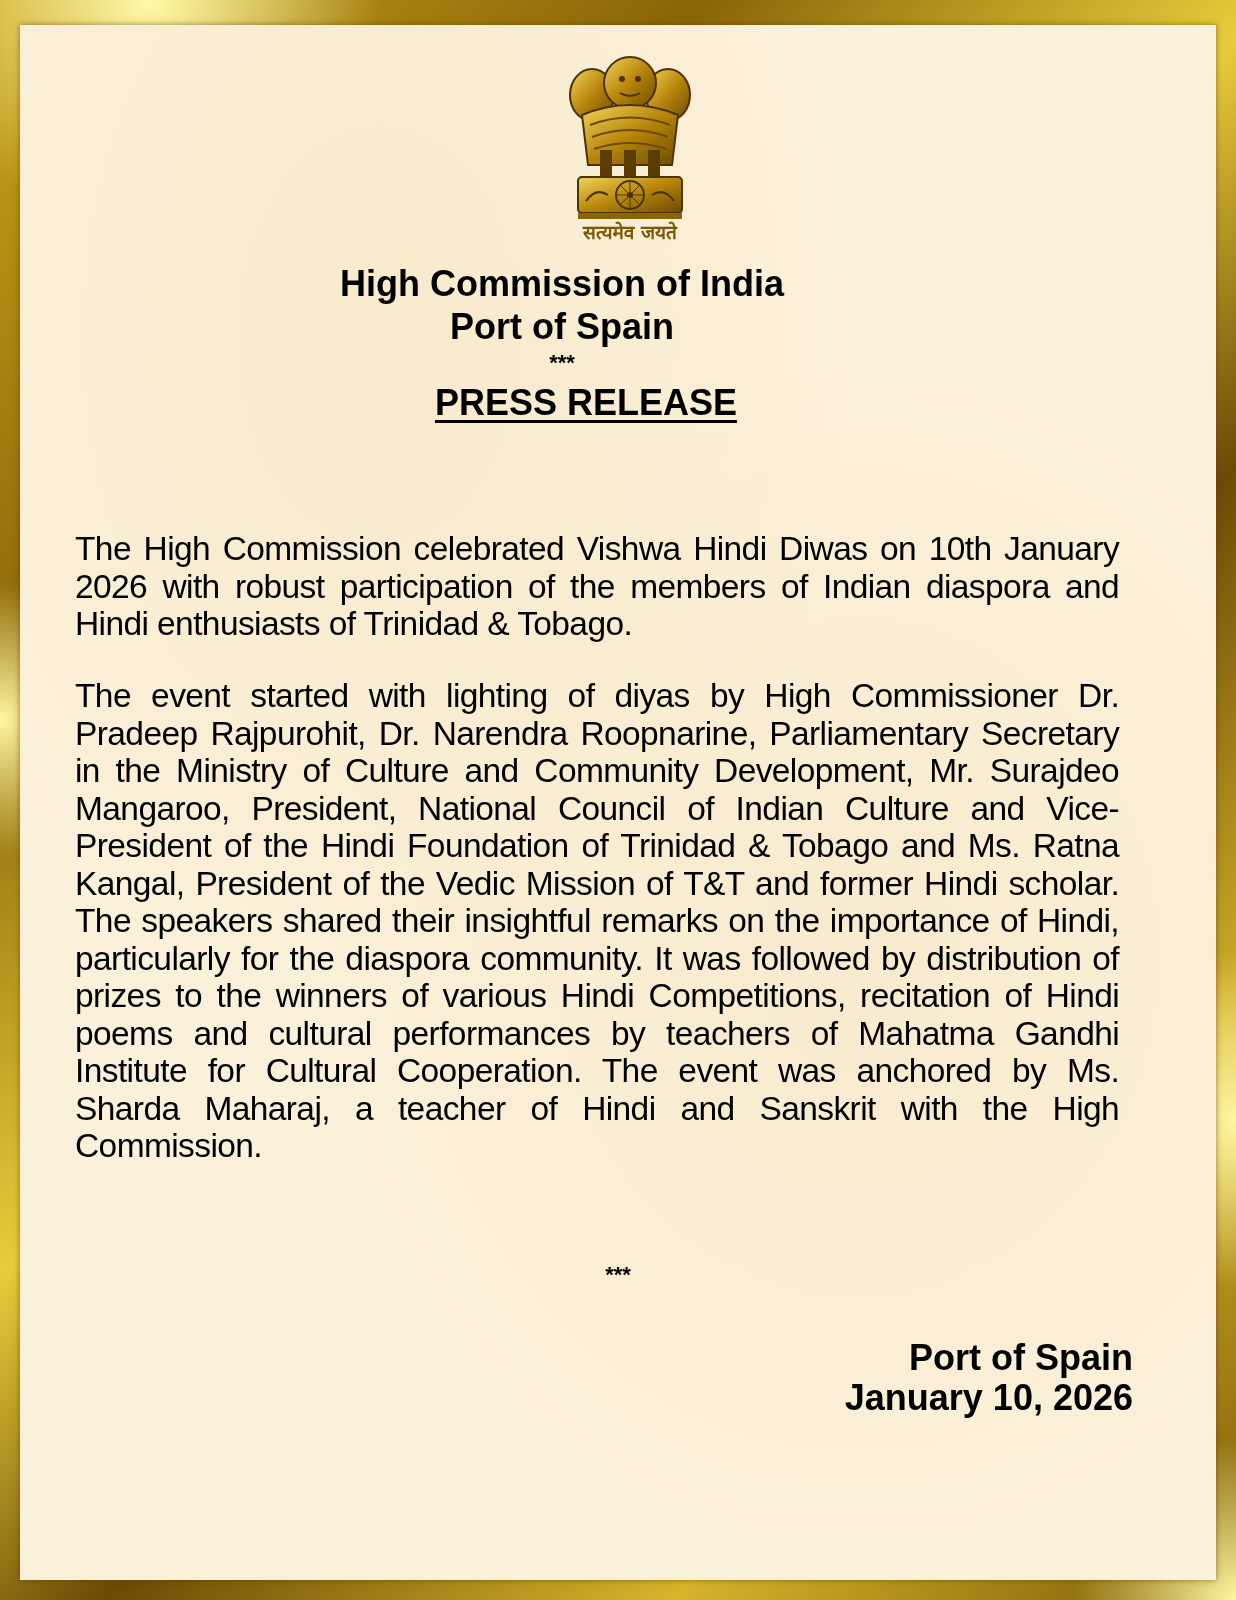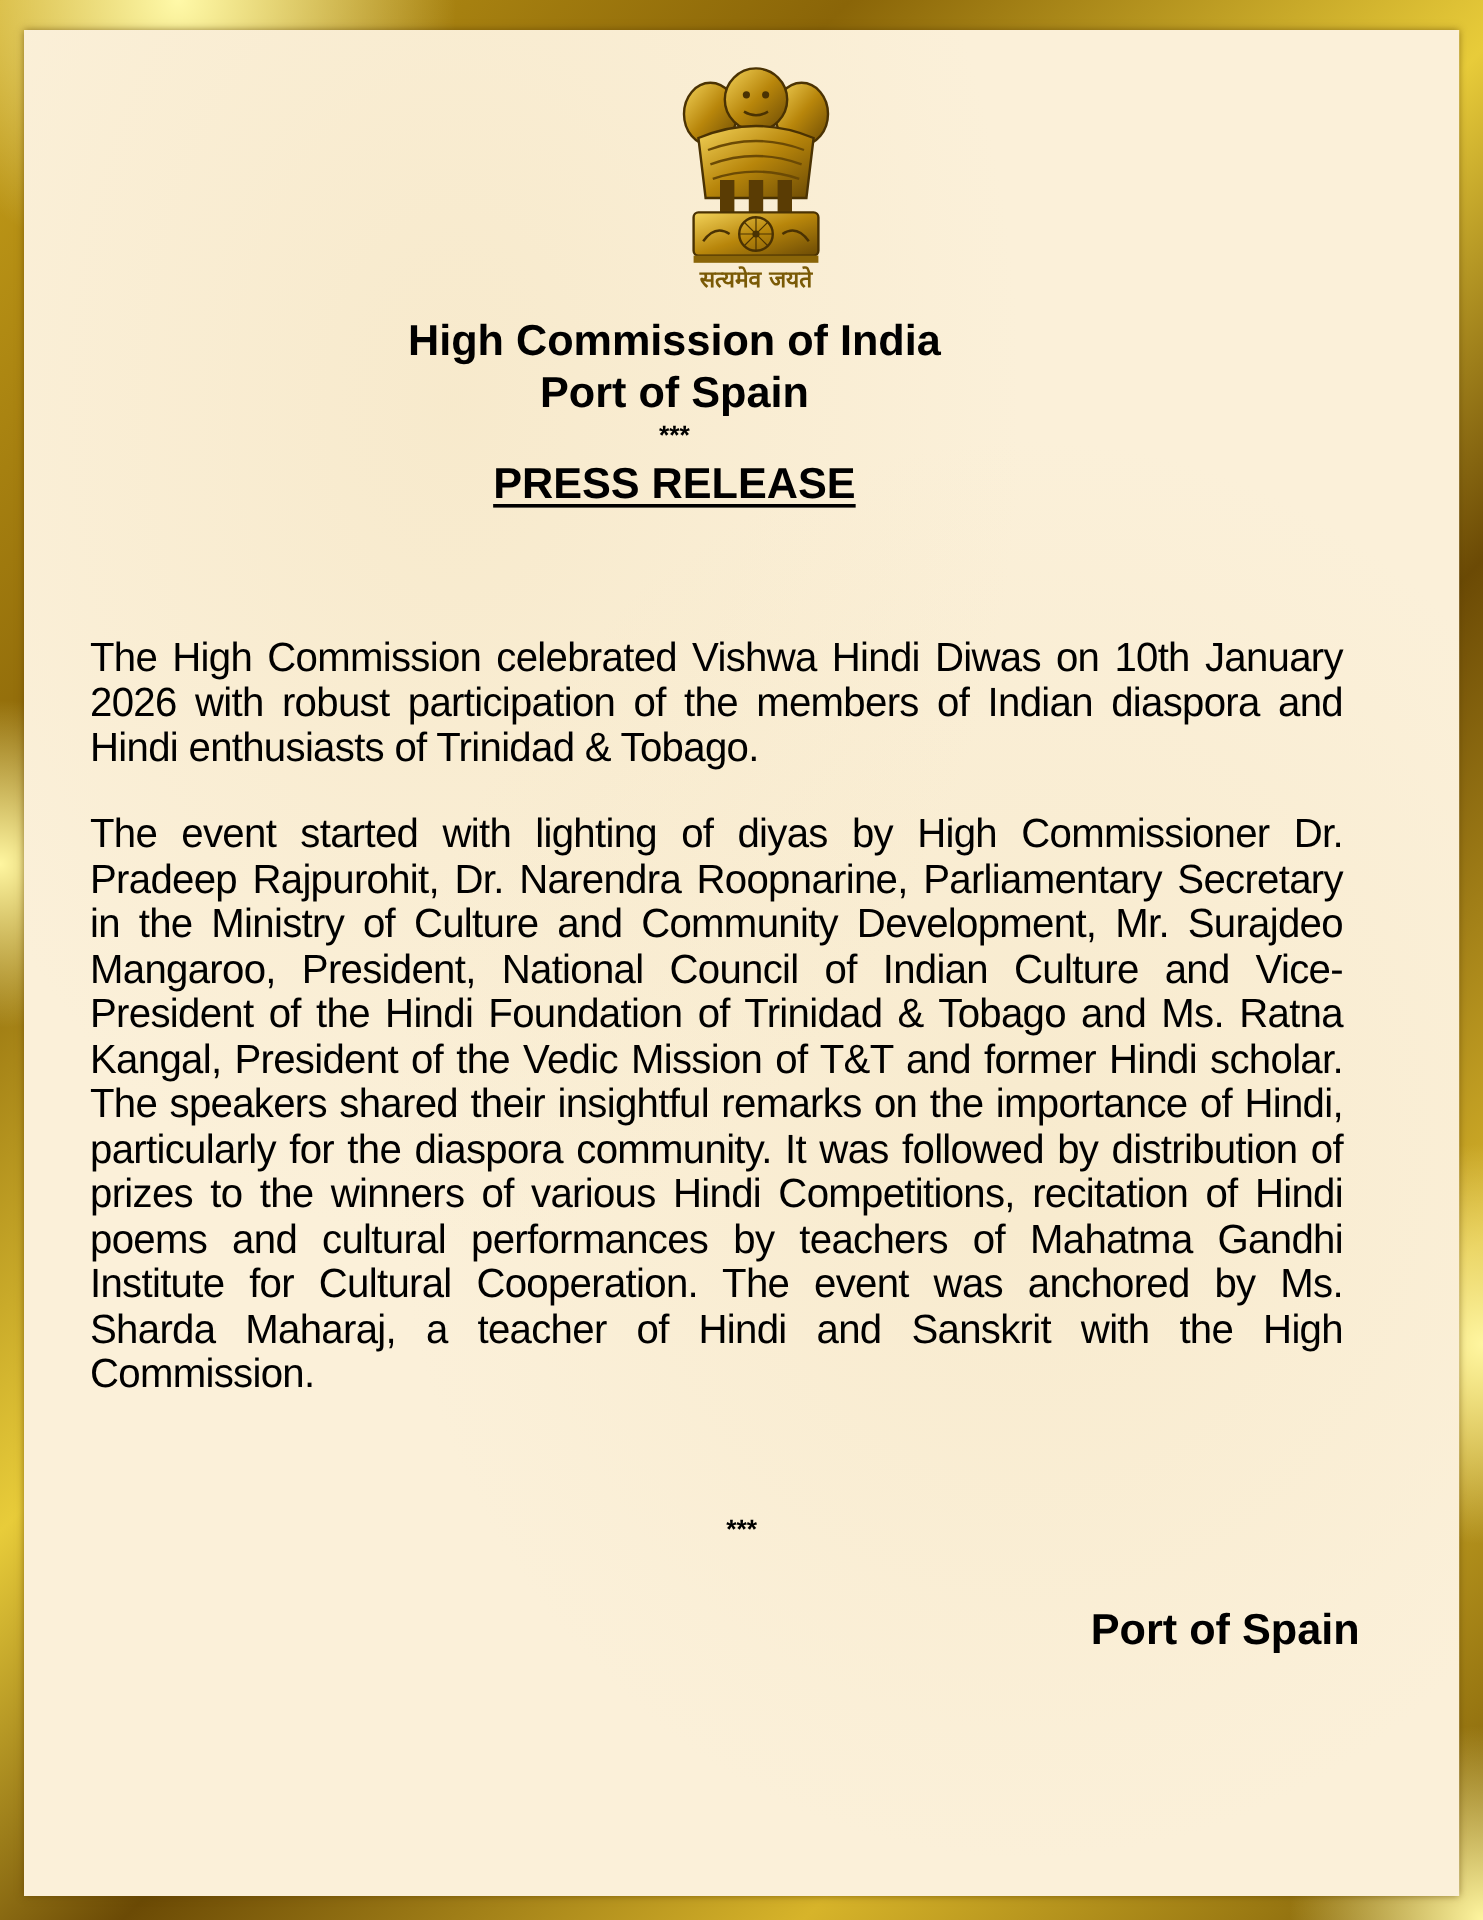--- a/index.html
+++ b/index.html
@@ -25,21 +25,21 @@
     position: absolute; left: 540px; top: 30px; width: 140px; height: 215px;
   }
   .motto {
     position: absolute; left: 525px; top: 194px; width: 170px; text-align: center;
     font-family: "DejaVu Sans", sans-serif; font-size: 19px; font-weight: bold; color: #7a5a06;
   }
   .header { position: absolute; left: 0; width: 1084px; text-align: center; color: #000; }
   .hc-title { top: 238px; font-size: 36px; font-weight: bold; }
   .hc-city { top: 281px; font-size: 36px; font-weight: bold; }
   .stars-top { top: 325px; font-size: 22px; font-weight: bold; }
-  .press { top: 357px; font-size: 36px; font-weight: bold; text-decoration: underline; text-decoration-thickness: 3px; text-underline-offset: 5px; }
+  .press { top: 357px; font-size: 36px; font-weight: bold; text-decoration: underline; text-decoration-thickness: 3px; text-underline-offset: 5px; margin-left: 24px; }
   .body {
     position: absolute; left: 55px; width: 1060px;
     font-size: 34px; line-height: 37.5px; text-align: justify; color: #000;
     letter-spacing: -0.6px; transform: scaleX(0.985); transform-origin: left top;
   }
   .p1 { top: 505px; }
   .p2 { top: 652px; }
   .stars-bottom { position: absolute; left: 0; top: 1237px; width: 1196px; text-align: center; font-size: 22px; font-weight: bold; }
   .sign { position: absolute; right: 83px; text-align: right; font-size: 36px; font-weight: bold; color: #000; }
   .sign-city { top: 1312px; }
@@ -90,13 +90,14 @@
   <div class="header hc-city">Port of Spain</div>
   <div class="header stars-top">***</div>
   <div class="header press">PRESS RELEASE</div>
 
   <p class="body p1" style="margin:0">The High Commission celebrated Vishwa Hindi Diwas on 10th January 2026 with robust participation of the members of Indian diaspora and Hindi enthusiasts of Trinidad &amp; Tobago.</p>
   <p class="body p2" style="margin:0">The event started with lighting of diyas by High Commissioner Dr. Pradeep Rajpurohit, Dr. Narendra Roopnarine, Parliamentary Secretary in the Ministry of Culture and Community Development, Mr. Surajdeo Mangaroo, President, National Council of Indian Culture and Vice-President of the Hindi Foundation of Trinidad &amp; Tobago and Ms. Ratna Kangal, President of the Vedic Mission of T&amp;T and former Hindi scholar. The speakers shared their insightful remarks on the importance of Hindi, particularly for the diaspora community. It was followed by distribution of prizes to the winners of various Hindi Competitions, recitation of Hindi poems and cultural performances by teachers of Mahatma Gandhi Institute for Cultural Cooperation. The event was anchored by Ms. Sharda Maharaj, a teacher of Hindi and Sanskrit with the High Commission.</p>
 
   <div class="stars-bottom">***</div>
 
   <div class="sign sign-city">Port of Spain</div>
+  <div class="sign sign-date">January 10, 2026</div>
 </div>
 
 </body></html>

